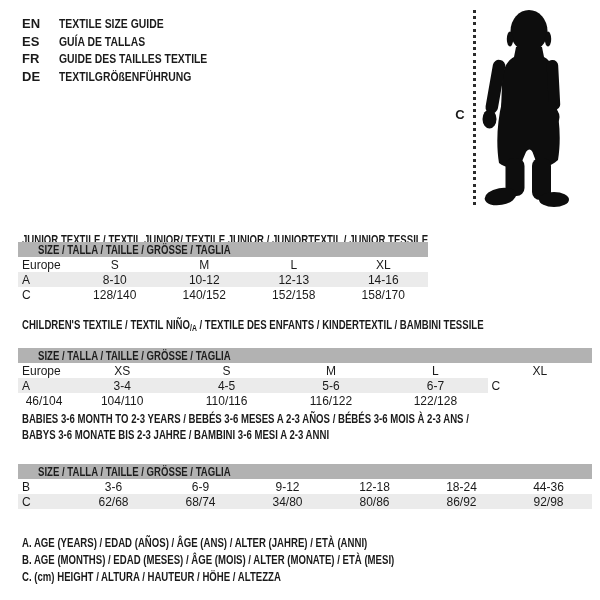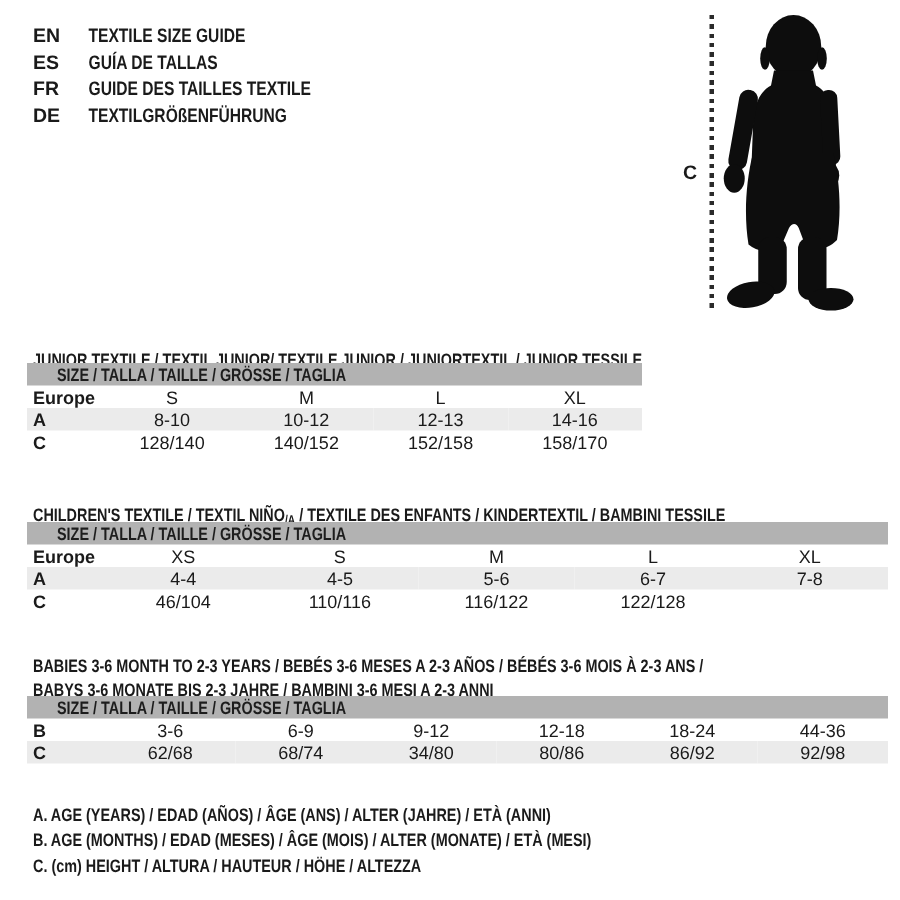--- a/index.html
+++ b/index.html
@@ -16,33 +16,33 @@
   
   .dotline{position:absolute;left:473px;top:10px;width:2.5px;height:197px;
            background:repeating-linear-gradient(to bottom,#2b2b2b 0 3px,transparent 3px 6.2px);}
   .cmark{position:absolute;left:452px;top:107px;width:16px;text-align:center;
          font-weight:bold;font-size:13px;}
   .baby{position:absolute;left:478px;top:8px;width:114px;height:204px;}
 
   
   .title{position:absolute;left:22px;font-weight:bold;font-size:12px;line-height:12px;}
   .t1t{top:234px;}
-  .t2t{top:337px;text-decoration:underline;}
-  .t3t{top:437px;line-height:15.5px;text-decoration:underline;}
+  .t2t{top:319px;text-decoration:underline;}
+  .t3t{top:412px;line-height:15.5px;text-decoration:underline;}
   .sub{font-size:8.5px;vertical-align:-2px;}
 
   
   .tbl{position:absolute;left:18px;display:grid;grid-auto-rows:15px;font-size:12px;}
   .t1{top:242px;width:410px;grid-template-columns:52px repeat(4,1fr);}
   .t2{top:348px;width:574px;grid-template-columns:52px repeat(5,1fr);}
   .t3{top:464px;width:574px;grid-template-columns:52px repeat(6,1fr);}
   .hd{grid-column:1/-1;background:#b2b2b2;display:flex;align-items:center;padding-left:20px;
       font-weight:bold;color:#1d1d1d;}
   .c{display:flex;align-items:center;justify-content:center;}
-  .lbl{justify-content:flex-start;padding-left:4px;font-weight:bold;}
+  .lbl{justify-content:flex-start;padding-left:4px;}
   .g{background:#ebebeb;}
 
   
   .notes{position:absolute;left:22px;top:534px;font-weight:bold;font-size:12px;}
   .notes .nrow{height:17.2px;display:flex;align-items:center;}
 </style>
 </head>
 <body>
 
 <div class="page">
@@ -117,27 +117,27 @@
     <div class="hd">
       <span class="cx">SIZE / TALLA / TAILLE / GRÖSSE / TAGLIA</span>
     </div>
     <div class="c lbl">Europe</div>
     <div class="c">XS</div>
     <div class="c">S</div>
     <div class="c">M</div>
     <div class="c">L</div>
     <div class="c">XL</div>
     <div class="c lbl g">A</div>
-    <div class="c g">4-4</div>
+    <div class="c g">3-4</div>
     <div class="c g">4-5</div>
     <div class="c g">5-6</div>
     <div class="c g">6-7</div>
-    <div class="c g">7-8</div>
     <div class="c lbl">C</div>
     <div class="c">46/104</div>
+    <div class="c">104/110</div>
     <div class="c">110/116</div>
     <div class="c">116/122</div>
     <div class="c">122/128</div>
   </div>
 
   <div class="title t3t">
     <div><span class="cx">BABIES 3-6 MONTH TO 2-3 YEARS / BEBÉS 3-6 MESES A 2-3 AÑOS / BÉBÉS 3-6 MOIS À 2-3 ANS /</span></div>
     <div><span class="cx">BABYS 3-6 MONATE BIS 2-3 JAHRE / BAMBINI 3-6 MESI A 2-3 ANNI</span></div>
   </div>
   <div class="tbl t3">

